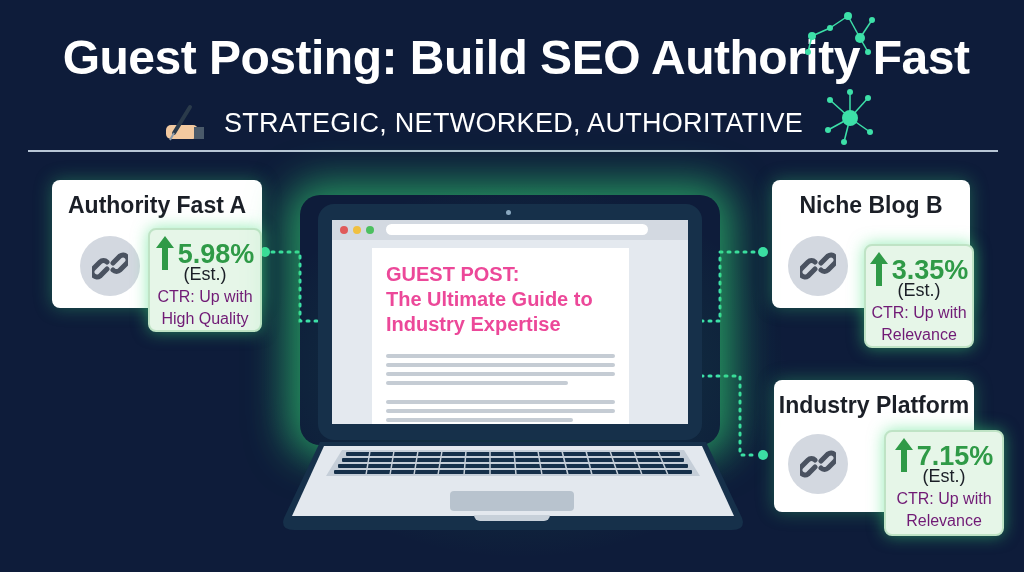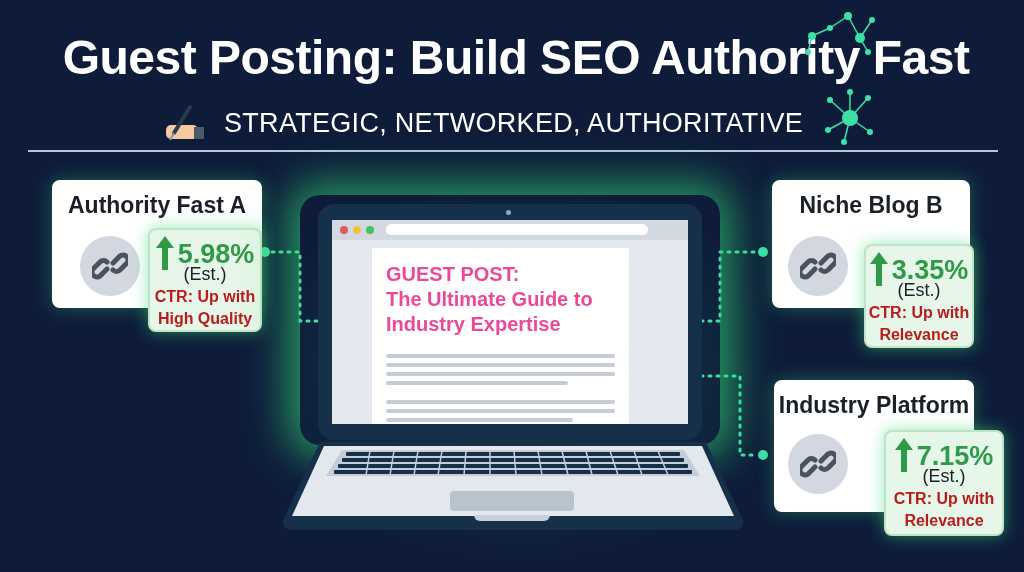--- a/index.html
+++ b/index.html
@@ -46,21 +46,21 @@
   }
   .stat {
     position: absolute; background: #e6f6e8; border: 2px solid #bfe3c5;
     border-radius: 8px; box-shadow: 0 0 16px rgba(60,220,120,0.55);
     text-align: center;
   }
   .stat-top { display: flex; align-items: flex-end; justify-content: center; margin-top: 6px; gap: 4px; }
   .arrow { width: 18px; height: 34px; }
   .pct { font-size: 27px; font-weight: 700; color: #2f9a47; }
   .est { font-size: 18px; color: #1b1f27; margin-top: -6px; }
-  .ctr { font-size: 16px; font-weight: 700; color: #b91c1c; line-height: 20px; margin-top: 2px; }
+  .ctr { font-size: 16px; font-weight: 400; color: #701a75; line-height: 20px; margin-top: 2px; }
 
   
   .laptop-glow {
     position: absolute; left: 300px; top: 195px; width: 420px; height: 250px; border-radius: 20px;
     box-shadow: 0 0 40px 12px rgba(50,215,115,0.65);
   }
   .screen-bezel {
     position: absolute; left: 318px; top: 204px; width: 384px; height: 236px;
     background: #16304a; border-radius: 16px;
   }

